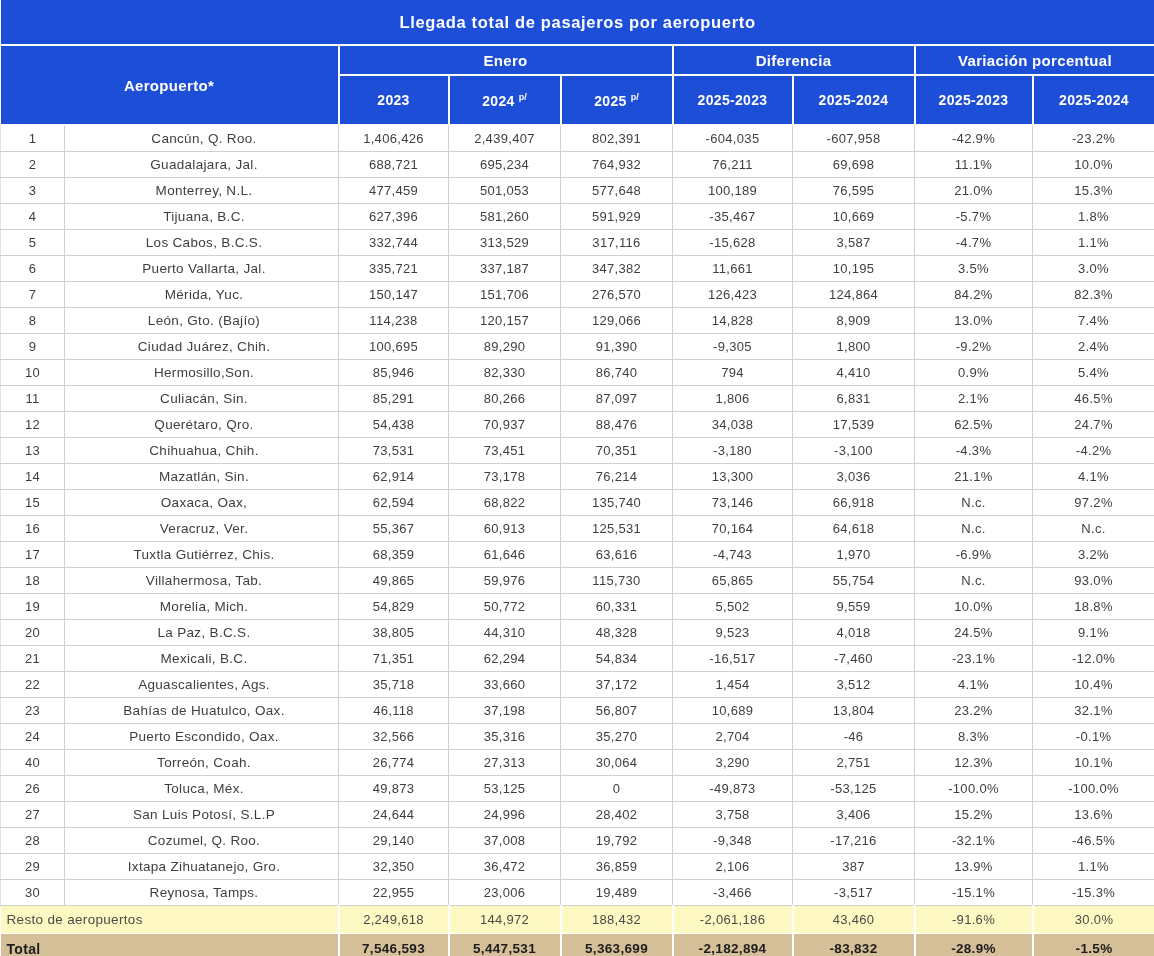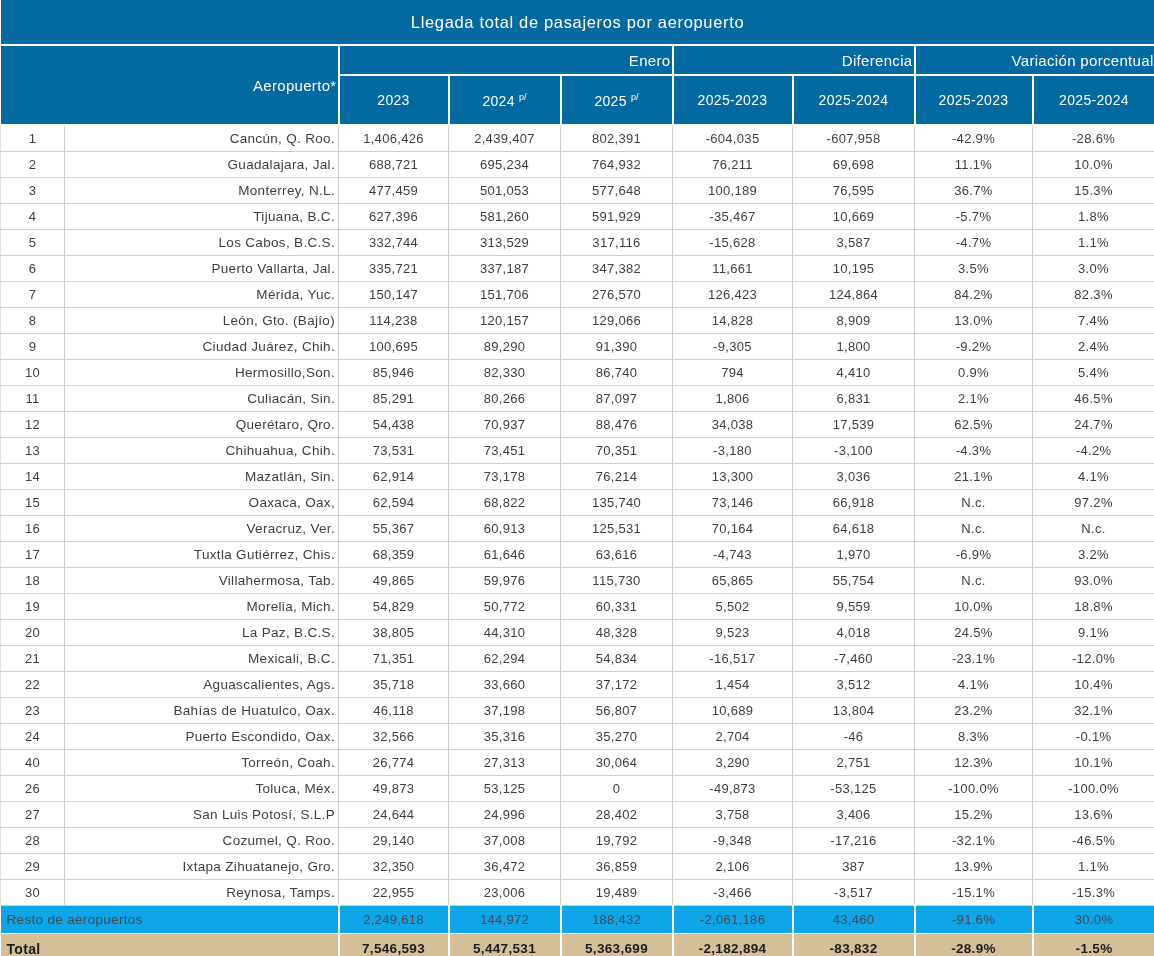--- a/index.html
+++ b/index.html
@@ -3,36 +3,36 @@
 <meta charset="utf-8">
 <style>
   html,body { margin:0; padding:0; background:#ffffff; }
   body { width:1154px; font-family:"Liberation Sans", sans-serif; letter-spacing:0.02em; }
   table { border-collapse:collapse; table-layout:fixed; width:1154px; }
   col.c-rank {width:64px;} col.c-name {width:274px;}
   col.c-y23 {width:110px;} col.c-y24 {width:112px;} col.c-y25 {width:112px;}
   col.c-d23 {width:120px;} col.c-d24 {width:122px;}
   col.c-v23 {width:118px;} col.c-v24 {width:122px;}
 
-  thead th { background:#0369a1; color:#ffffff; font-weight:normal; border:2px solid #ffffff; }
+  thead th { background:#1d4ed8; color:#ffffff; font-weight:bold; border:2px solid #ffffff; }
   th.title-cell { border:none; border-bottom:2px solid #ffffff; height:42px; font-size:16.5px; letter-spacing:0.04em; }
   th.airport-cell { border-left:none; font-size:15px; }
-  tr.group-row th { height:26px; font-size:15px;text-align:right; }
+  tr.group-row th { height:26px; font-size:15px; }
   tr.sub-row th { height:46px; font-size:14px; }
   tr.group-row th:last-child, tr.sub-row th:last-child { border-right:none;margin-left:16px; }
   thead sup { font-size:9px; letter-spacing:0; }
 
   tbody td { height:25px; font-size:13px; color:#3f3f3f; text-align:center;
              border:1px solid #cfcfcf; padding:0 3px; overflow:hidden; white-space:nowrap; }
   tbody td.rank { color:#3f3f3f; }
-  tbody td.name { text-align:right; padding-left:8px; font-size:13.5px; }
+  tbody td.name { text-align:center; padding-left:8px; font-size:13.5px; }
   tbody td:first-child { border-left:1px solid #e3e3e3; }
   tbody td:last-child { border-right:1px solid #e3e3e3; }
 
-  tr.resto-row td { background:#0ea5e9; border-left:2px solid #ffffff; border-right:2px solid #ffffff;
+  tr.resto-row td { background:#fef9c3; border-left:2px solid #ffffff; border-right:2px solid #ffffff;
                     border-top:1px solid #cfcfcf; border-bottom:1px solid #ffffff; height:27px; color:#4a4a4a; }
   tr.resto-row td.label { text-align:left; padding-left:6px; font-size:13.5px; border-left:none; }
   tr.total-row td { background:#d5bf98; border-left:2px solid #ffffff; border-right:2px solid #ffffff;
                     border-top:none; border-bottom:none; height:29px; font-weight:bold; color:#1d1d1d; font-size:13.5px; }
   tr.total-row td.label { text-align:left; padding-left:6px; font-size:14px; border-left:none; }
   tr.resto-row td:last-child, tr.total-row td:last-child { border-right:none; }
 </style>
 </head>
 <body>
 
@@ -71,42 +71,42 @@
   <tbody>
       <tr>
         <td class="rank">1</td>
         <td class="name">Cancún, Q. Roo.</td>
         <td>1,406,426</td>
         <td>2,439,407</td>
         <td>802,391</td>
         <td>-604,035</td>
         <td>-607,958</td>
         <td>-42.9%</td>
-        <td>-28.6%</td>
+        <td>-23.2%</td>
       </tr>
       <tr>
         <td class="rank">2</td>
         <td class="name">Guadalajara, Jal.</td>
         <td>688,721</td>
         <td>695,234</td>
         <td>764,932</td>
         <td>76,211</td>
         <td>69,698</td>
         <td>11.1%</td>
         <td>10.0%</td>
       </tr>
       <tr>
         <td class="rank">3</td>
         <td class="name">Monterrey, N.L.</td>
         <td>477,459</td>
         <td>501,053</td>
         <td>577,648</td>
         <td>100,189</td>
         <td>76,595</td>
-        <td>36.7%</td>
+        <td>21.0%</td>
         <td>15.3%</td>
       </tr>
       <tr>
         <td class="rank">4</td>
         <td class="name">Tijuana, B.C.</td>
         <td>627,396</td>
         <td>581,260</td>
         <td>591,929</td>
         <td>-35,467</td>
         <td>10,669</td>

